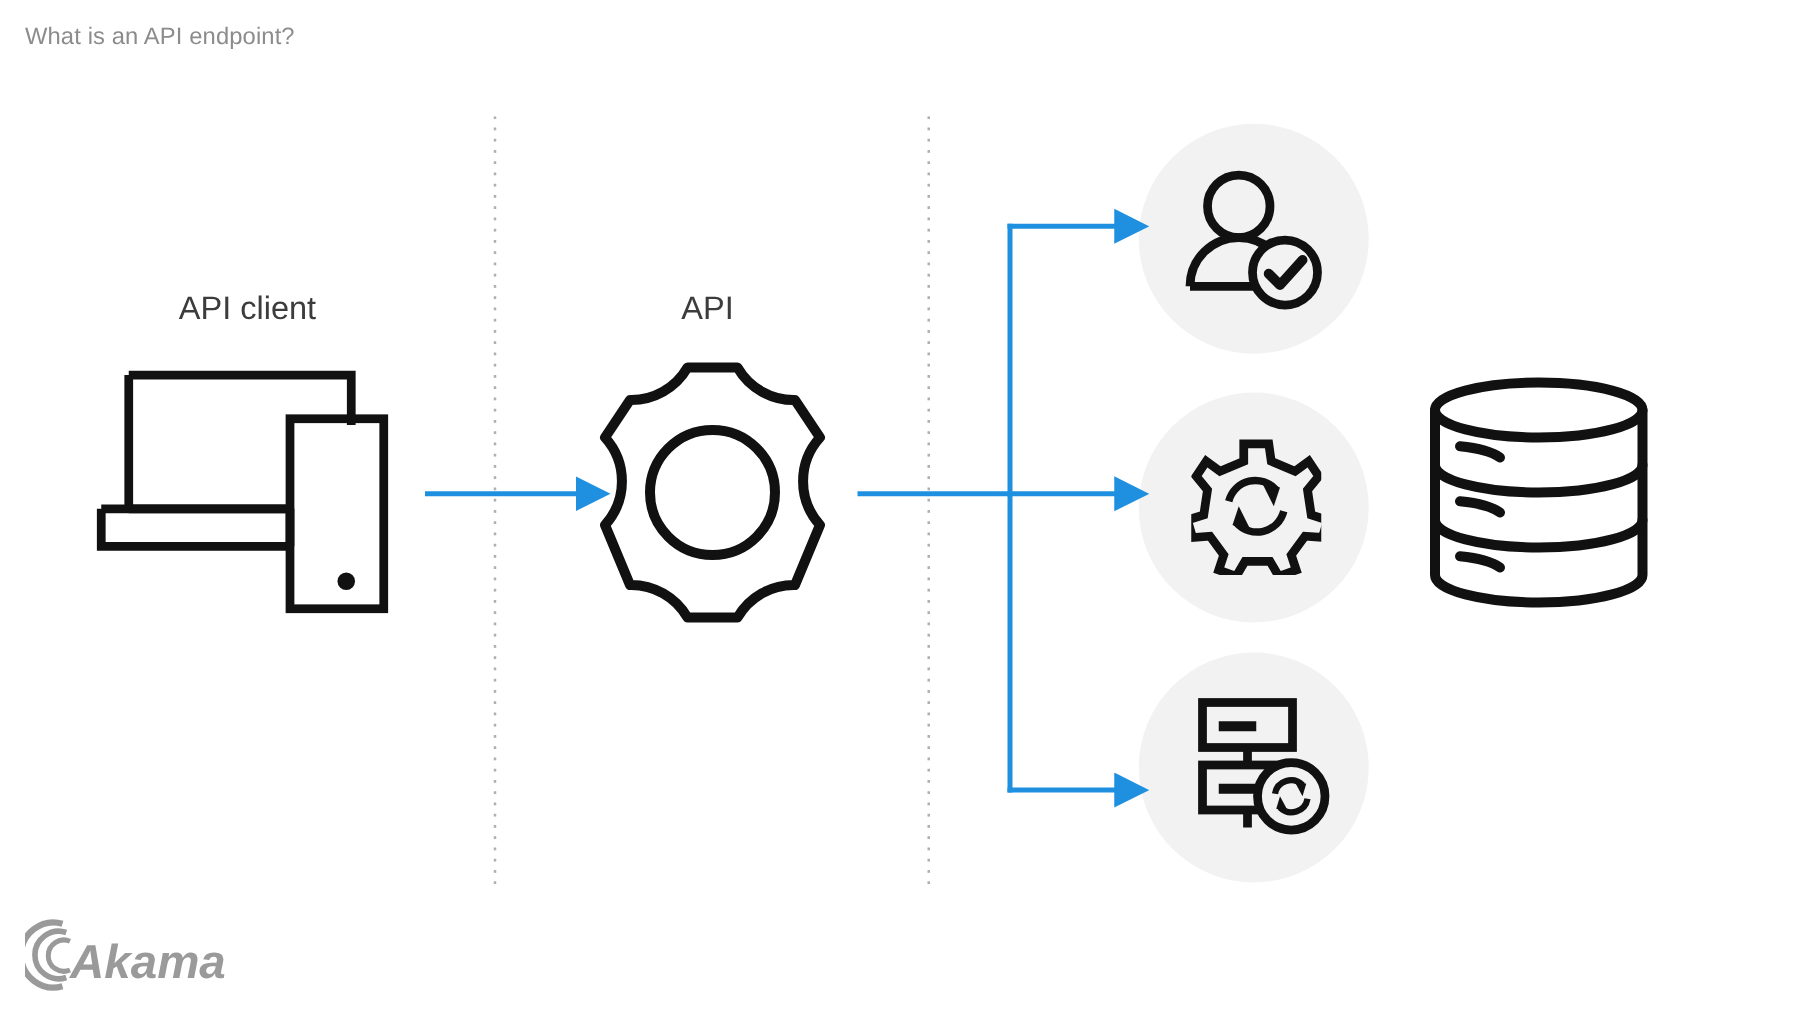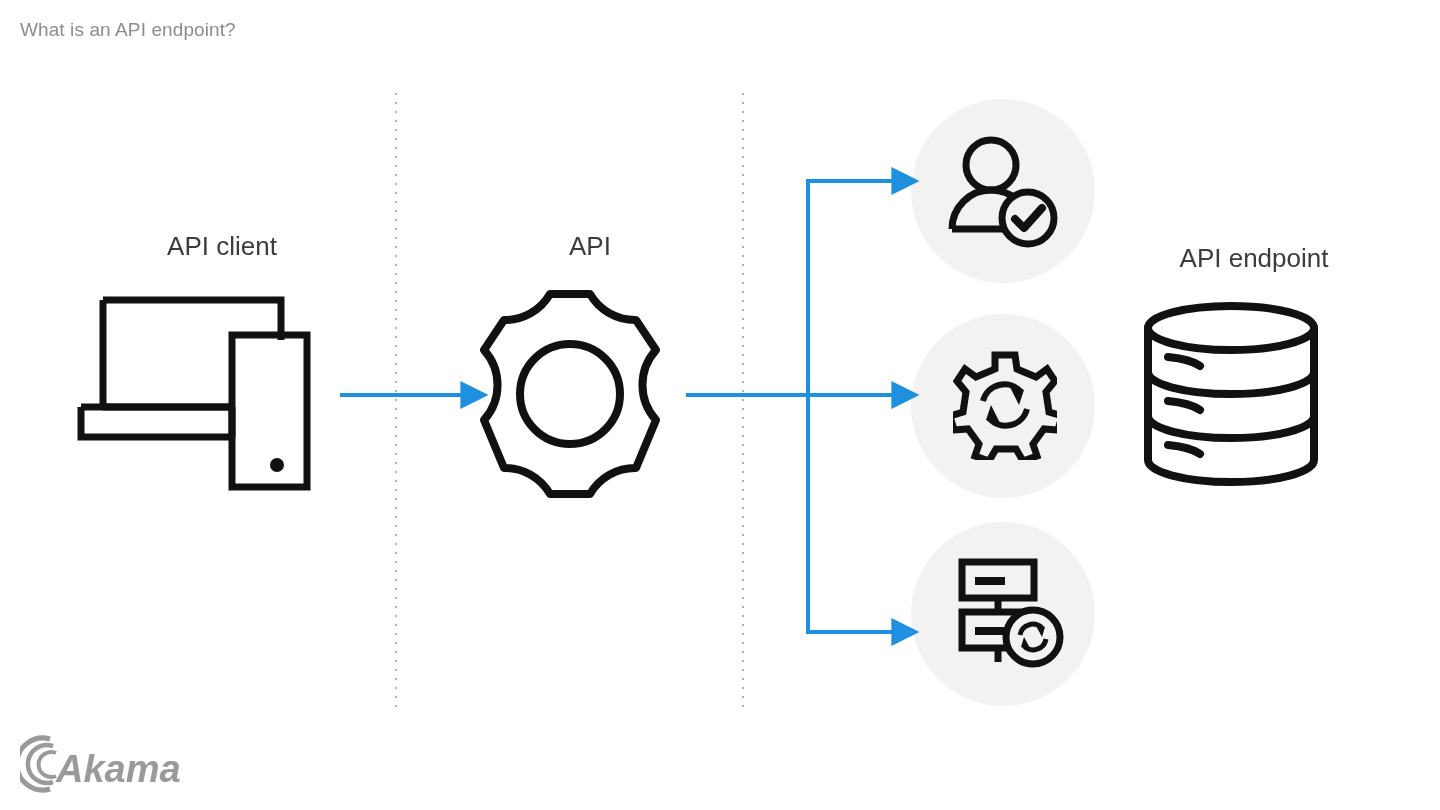--- a/index.html
+++ b/index.html
@@ -32,21 +32,20 @@
     letter-spacing: 0.1px;
     white-space: nowrap;
   }
 
   .node-label {
     position: absolute;
     font-size: 26px;
     color: #3c3c3c;
     white-space: nowrap;
     text-align: center;
-    padding-left: 24px;
   }
   .label-api-client { left: 0px;   top: 231px; width: 396px; }
   .label-api        { left: 426px; top: 231px; width: 280px; }
   .label-endpoint   { left: 1070px; top: 243px; width: 320px; }
 
   .divider {
     position: absolute;
     top: 93px;
     width: 2px;
     height: 616px;
@@ -89,21 +88,20 @@
 
 <div id="canvas">
 
   <div class="page-title">What is an API endpoint?</div>
 
   <div class="divider divider-1"></div>
   <div class="divider divider-2"></div>
 
   <div class="node-label label-api-client">API client</div>
   <div class="node-label label-api">API</div>
-  <div class="node-label label-endpoint">API endpoint</div>
 
   <div class="icon-circle circle-1"></div>
   <div class="icon-circle circle-2"></div>
   <div class="icon-circle circle-3"></div>
 
   <svg class="svg-layer" viewBox="0 0 1440 810" width="1440" height="810">
     <defs>
       <marker id="arrowhead" markerWidth="7" markerHeight="7" refX="0.4" refY="3.5" orient="auto" markerUnits="strokeWidth">
         <path d="M0,0 L7,3.5 L0,7 Z" fill="#1f90e0"></path>
       </marker>

